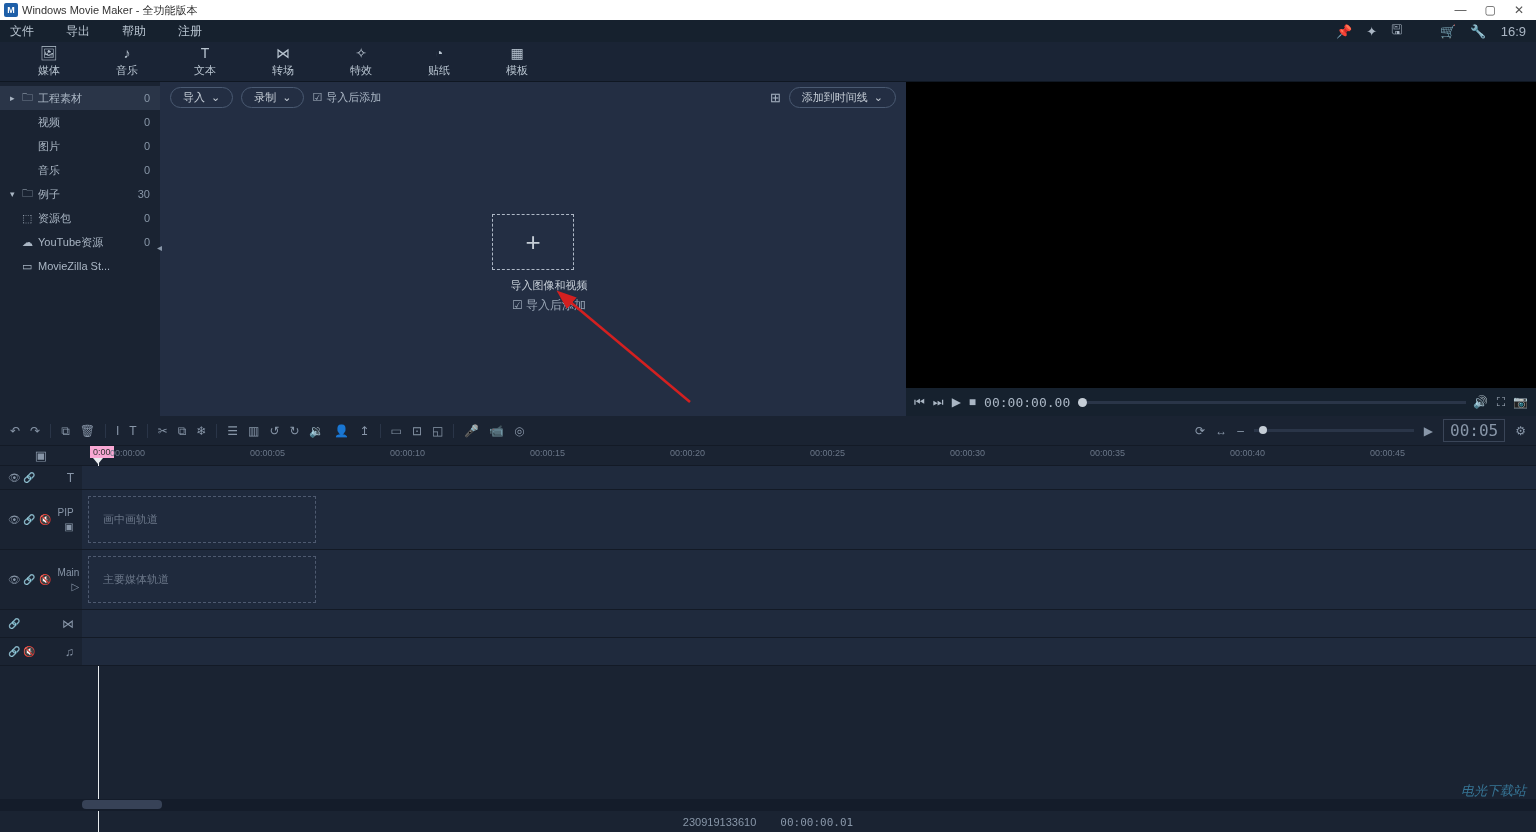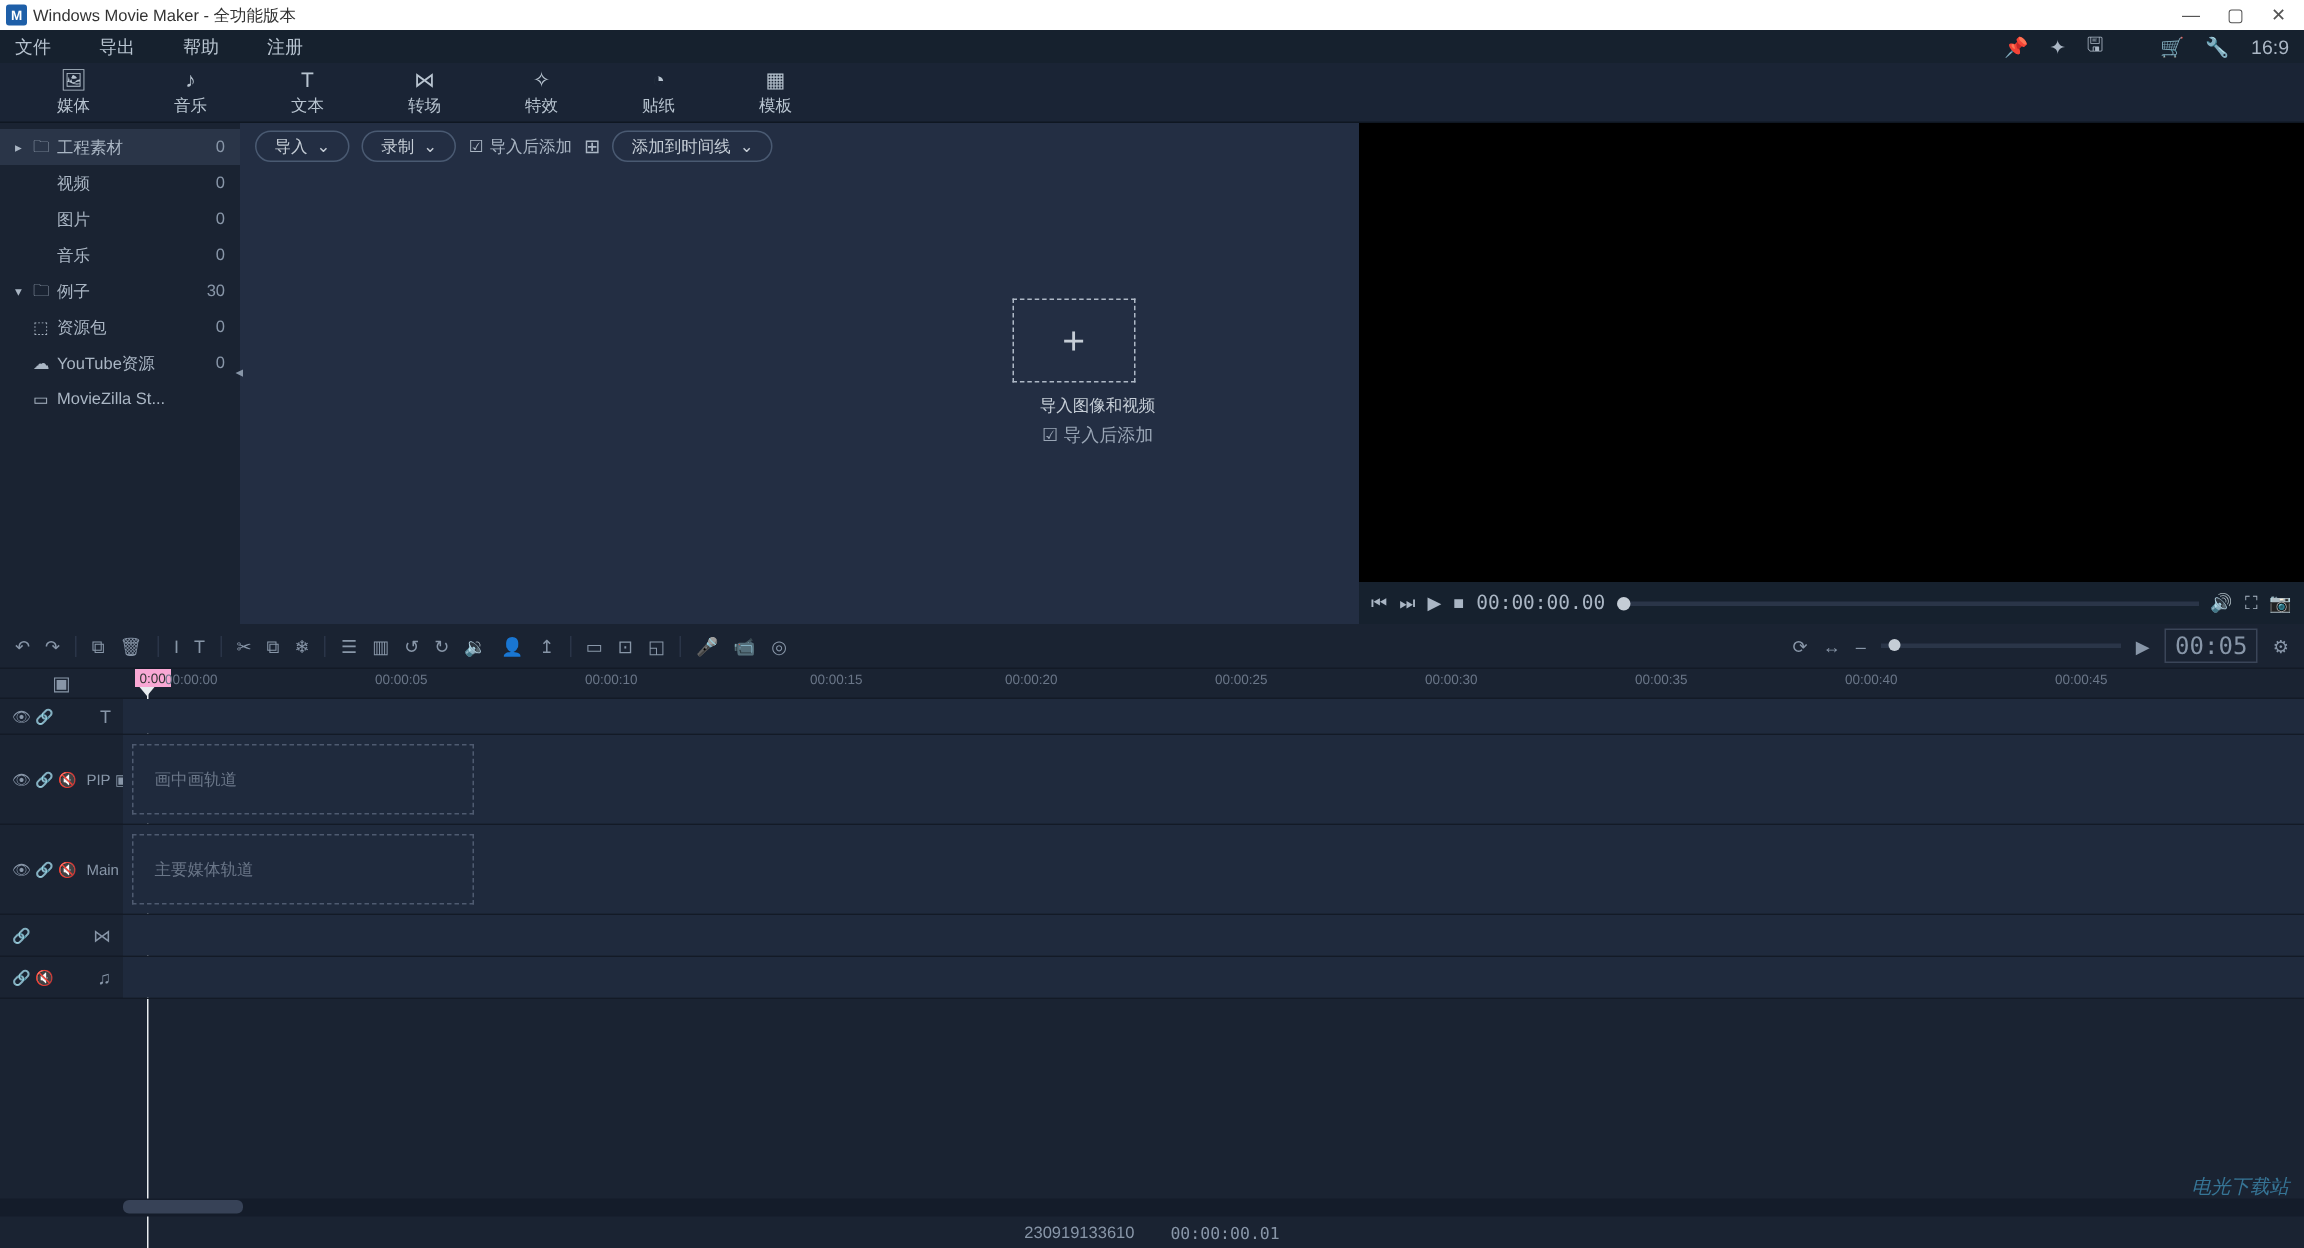--- a/index.html
+++ b/index.html
@@ -17,21 +17,21 @@
 .tab-btn .ticon { font-size: 14px; height: 16px; display: flex; align-items: center; }
 .main-area { height: 334px; display: flex; }
 .sidebar { width: 160px; background: #1a2332; padding-top: 4px; position: relative; }
 .side-item { display: flex; align-items: center; padding: 5px 10px; font-size: 11px; color: #aab6c4; position: relative; height: 24px; }
 .side-item.selected { background: #2a3548; }
 .side-item .arrow { width: 12px; font-size: 9px; }
 .side-item .sicon { width: 16px; font-size: 11px; }
 .side-item .label { flex: 1; }
 .side-item .count { width: 20px; text-align: right; color: #8896a8; }
 .sidebar .collapser { position: absolute; right: -2px; top: 160px; color: #8896a8; font-size: 10px; }
-.content-panel { flex: 1; background: #232e43; display: flex; flex-direction: row; }
+.content-panel { flex: 1; background: #232e43; display: flex; flex-direction: column; }
 .content-toolbar { height: 30px; display: flex; align-items: center; padding: 6px 10px; gap: 8px; }
 .pill { border: 1px solid #4a5a72; border-radius: 12px; padding: 2px 12px; font-size: 11px; color: #c5cdd6; display: inline-flex; align-items: center; gap: 6px; }
 .chk-label { font-size: 11px; color: #aab6c4; display: flex; align-items: center; gap: 4px; }
 .content-toolbar .right { margin-left: auto; display: flex; align-items: center; gap: 8px; }
 .grid-icon { color: #aab6c4; font-size: 13px; }
 .drop-zone-wrap { flex: 1; display: flex; flex-direction: column; align-items: center; justify-content: center; position: relative; }
 .drop-zone { width: 82px; height: 56px; border: 1.5px dashed #aeb8c6; display: flex; align-items: center; justify-content: center; font-size: 26px; color: #c5cdd6; }
 .drop-labels { margin-top: 8px; text-align: center; font-size: 11px; color: #c5cdd6; margin-left: 32px; }
 .drop-labels .sub { font-size: 12px; color: #9aa6b6; margin-top: 4px; }
 .arrow-annot { position: absolute; pointer-events: none; }
@@ -63,21 +63,21 @@
 .track-head .ticon2 { font-size: 12px; }
 .track-body { flex: 1; background: #1f2a3d; position: relative; }
 .track-row.text-track { height: 24px; }
 .track-row.pip-track { height: 60px; }
 .track-row.main-track { height: 60px; }
 .track-row.trans-track { height: 28px; }
 .track-row.audio-track { height: 28px; }
 .placeholder-clip { position: absolute; left: 6px; top: 6px; width: 228px; bottom: 6px; border: 1px dashed #4e5a70; display: flex; align-items: center; padding-left: 14px; font-size: 11px; color: #6a7688; }
 .track-head.small { justify-content: flex-start; }
 .track-head.tall { flex-direction: row; }
-.tall-label { display: flex; flex-direction: row; align-items: flex-end; font-size: 10px; gap: 3px; }
+.tall-label { display: flex; flex-direction: column; align-items: flex-end; font-size: 10px; gap: 3px; }
 .hscroll { height: 12px; background: #141c2a; position: relative; }
 .hscroll .thumb { position: absolute; left: 82px; top: 1px; width: 80px; height: 9px; background: #374257; border-radius: 4px; }
 .statusbar { height: 22px; background: #1a2332; display: flex; align-items: center; justify-content: center; gap: 24px; font-size: 11px; color: #8896a8; text-align: right; }
 .statusbar .st-time { font-family: monospace; }
 .watermark { position: absolute; right: 10px; bottom: 32px; font-size: 13px; color: #4db7e6; opacity: 0.55; font-style: italic; }
 svg.red-arrow { overflow: visible; }
 </style>
 </head>
 <body>
 
@@ -301,21 +301,21 @@
     </div>
     <div class="ruler">
       <div class="playhead">
         <div class="flag">0:00</div>
         <div class="tri"></div>
         <div class="line"></div>
       </div>
       <span class="rlabel" style="left:28px">00:00:00</span>
       <span class="rlabel" style="left:168px">00:00:05</span>
       <span class="rlabel" style="left:308px">00:00:10</span>
-      <span class="rlabel" style="left:458px">00:00:15</span>
+      <span class="rlabel" style="left:448px">00:00:15</span>
       <span class="rlabel" style="left:588px">00:00:20</span>
       <span class="rlabel" style="left:728px">00:00:25</span>
       <span class="rlabel" style="left:868px">00:00:30</span>
       <span class="rlabel" style="left:1008px">00:00:35</span>
       <span class="rlabel" style="left:1148px">00:00:40</span>
       <span class="rlabel" style="left:1288px">00:00:45</span>
     </div>
   </div>
 
   <div class="tracks">

